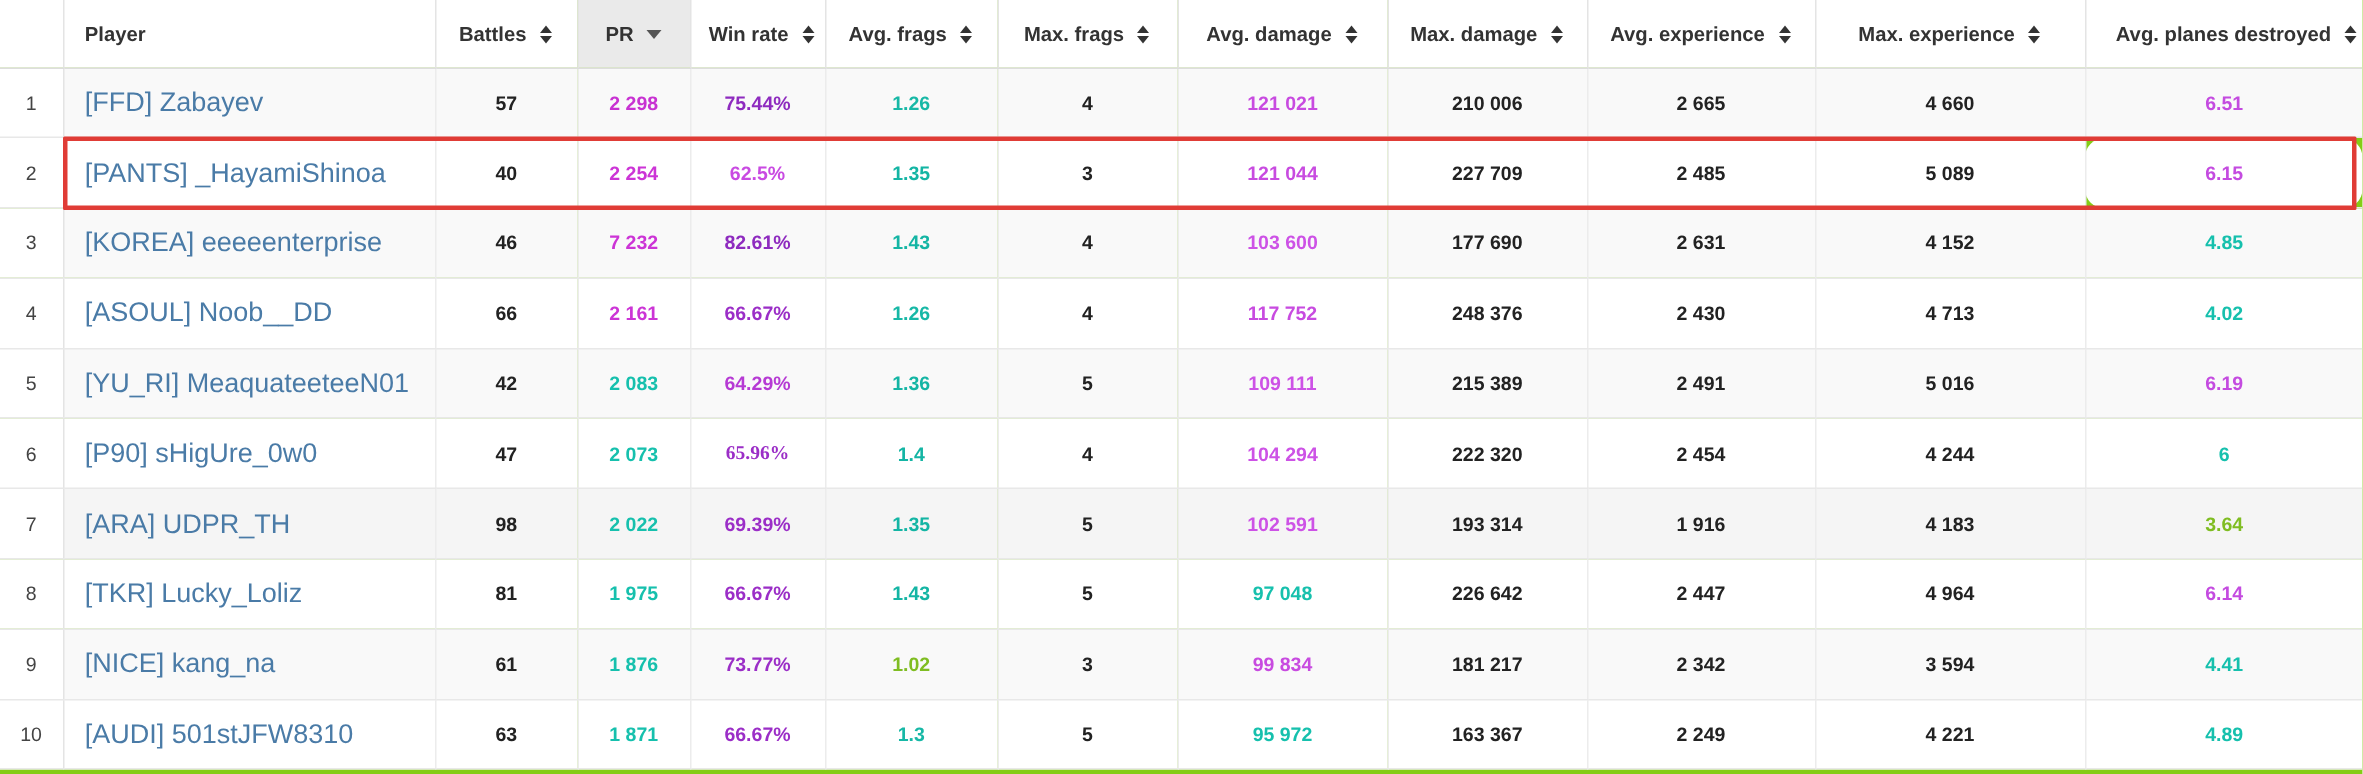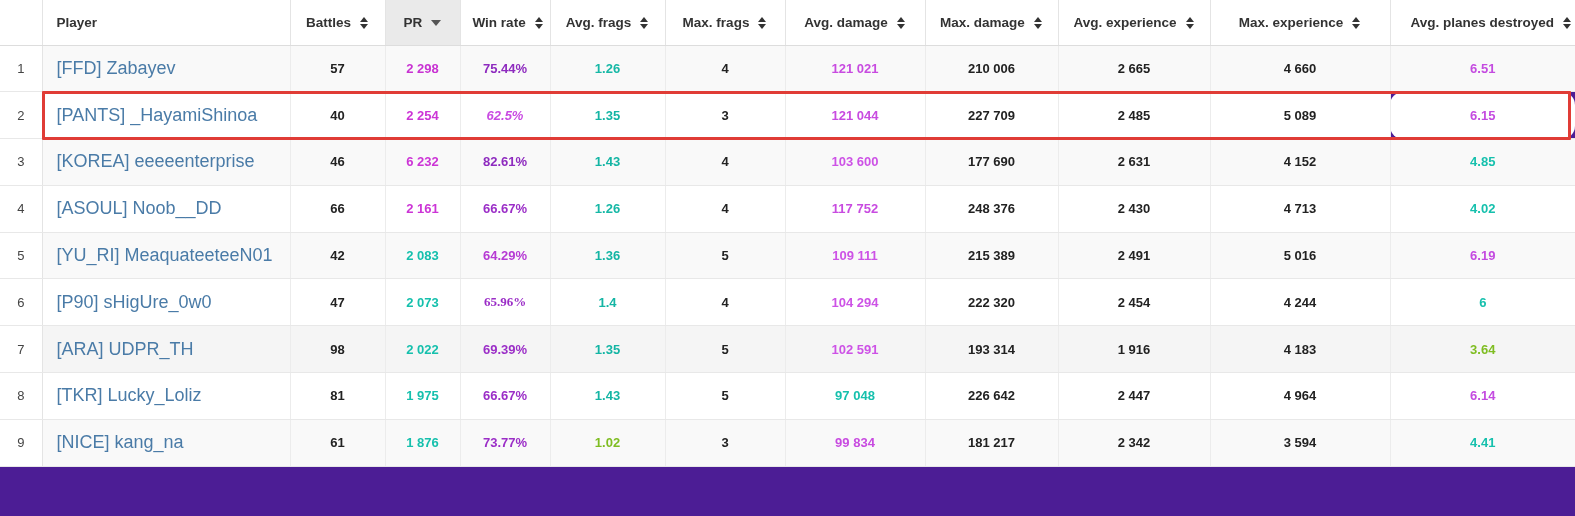--- a/index.html
+++ b/index.html
@@ -8,21 +8,21 @@
     margin: 0;
     padding: 0;
     background: #ffffff;
     font-family: "Liberation Sans", sans-serif;
   }
   #app {
     width: 1575px;
     height: 516px;
     position: relative;
     overflow: hidden;
-    background: #4c1d95;
+    background: #84cc16;
   }
   table.ratings {
     border-collapse: collapse;
     width: 1575px;
     table-layout: fixed;
     font-size: 13px;
   }
   
   col.c-rank  { width: 42px;  }
   col.c-name  { width: 248px; }
@@ -232,34 +232,34 @@
           <td>210 006</td>
           <td>2 665</td>
           <td>4 660</td>
           <td style="color: rgb(196, 75, 224);">6.51</td>
         </tr>
         <tr class="even" id="row-2">
           <td class="rank">2</td>
           <td class="player"><a>[PANTS] _HayamiShinoa</a></td>
           <td>40</td>
           <td style="color: rgb(204, 52, 214);">2 254</td>
-          <td style="color: rgb(201, 74, 226); font-style: italic;">62.5%</td>
+          <td style="color: rgb(201, 74, 226);">62.5%</td>
           <td style="color: rgb(20, 181, 164);">1.35</td>
           <td>3</td>
           <td style="color: rgb(200, 75, 224);">121 044</td>
           <td>227 709</td>
           <td>2 485</td>
           <td>5 089</td>
           <td style="color: rgb(196, 75, 224); border-radius: 13px;">6.15</td>
         </tr>
         <tr class="odd" id="row-3">
           <td class="rank">3</td>
           <td class="player"><a>[KOREA] eeeeenterprise</a></td>
           <td>46</td>
-          <td style="color: rgb(204, 52, 214);">6 232</td>
+          <td style="color: rgb(204, 52, 214);">7 232</td>
           <td style="color: rgb(142, 43, 191);">82.61%</td>
           <td style="color: rgb(20, 181, 164);">1.43</td>
           <td>4</td>
           <td style="color: rgb(205, 82, 230);">103 600</td>
           <td>177 690</td>
           <td>2 631</td>
           <td>4 152</td>
           <td style="color: rgb(22, 192, 173);">4.85</td>
         </tr>
         <tr class="even" id="row-4">
@@ -339,16 +339,30 @@
           <td style="color: rgb(22, 192, 173);">1 876</td>
           <td style="color: rgb(155, 46, 199);">73.77%</td>
           <td style="color: rgb(127, 189, 34);">1.02</td>
           <td>3</td>
           <td style="color: rgb(200, 75, 224);">99 834</td>
           <td>181 217</td>
           <td>2 342</td>
           <td>3 594</td>
           <td style="color: rgb(22, 192, 173);">4.41</td>
         </tr>
+        <tr class="even" id="row-10">
+          <td class="rank">10</td>
+          <td class="player"><a>[AUDI] 501stJFW8310</a></td>
+          <td>63</td>
+          <td style="color: rgb(22, 192, 173);">1 871</td>
+          <td style="color: rgb(155, 46, 199);">66.67%</td>
+          <td style="color: rgb(23, 184, 166);">1.3</td>
+          <td>5</td>
+          <td style="color: rgb(22, 192, 173);">95 972</td>
+          <td>163 367</td>
+          <td>2 249</td>
+          <td>4 221</td>
+          <td style="color: rgb(22, 192, 173);">4.89</td>
+        </tr>
       </tbody>
   </table>
   <div id="hl-box" style="left: 42px; top: 90.7969px; width: 1529px; height: 48.7969px; border-color: rgb(224, 60, 54);"></div>
 </div>
 
 </body></html>

